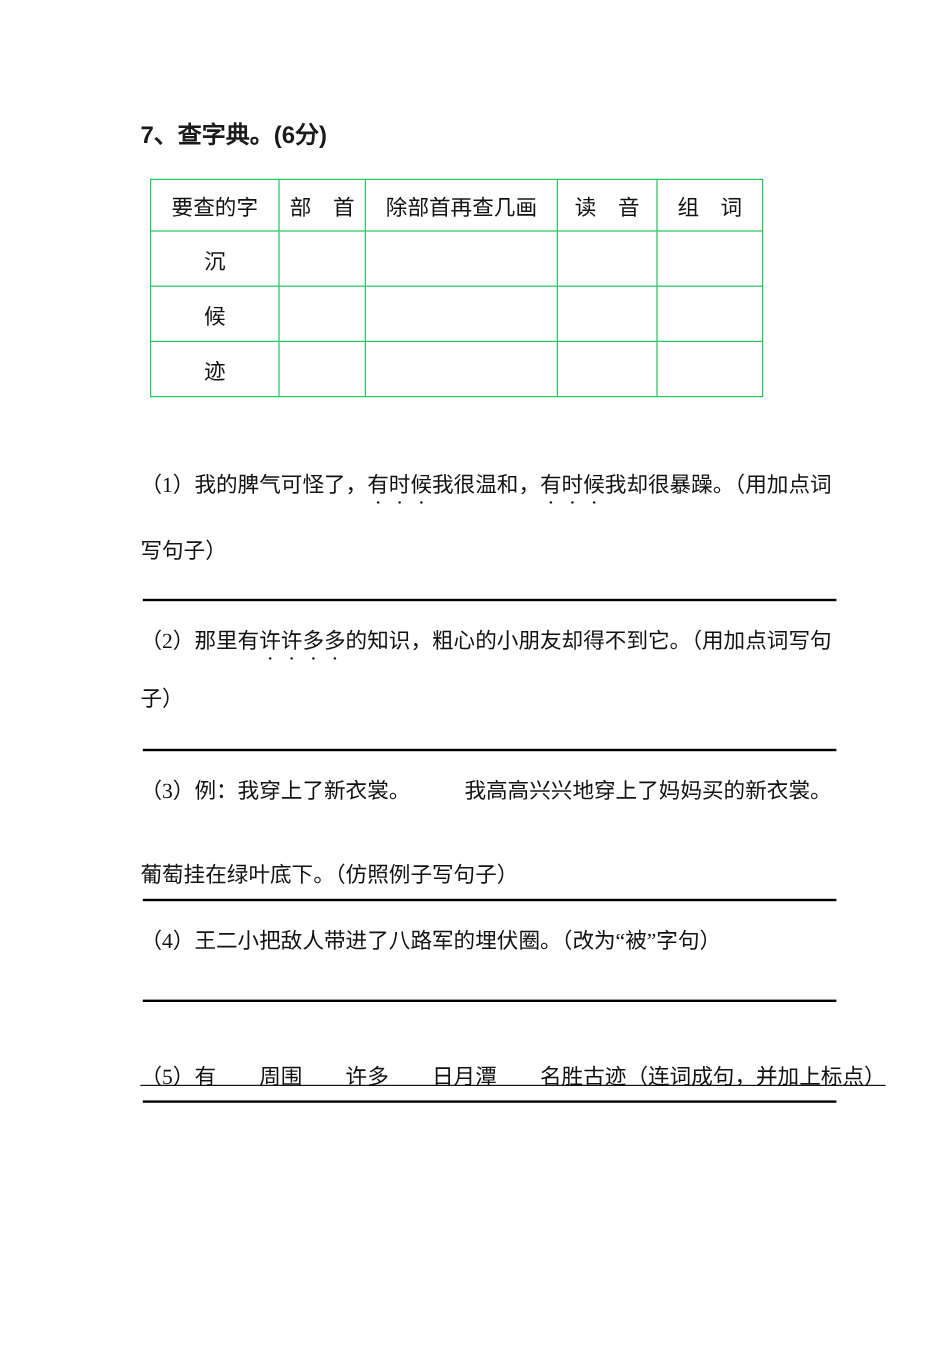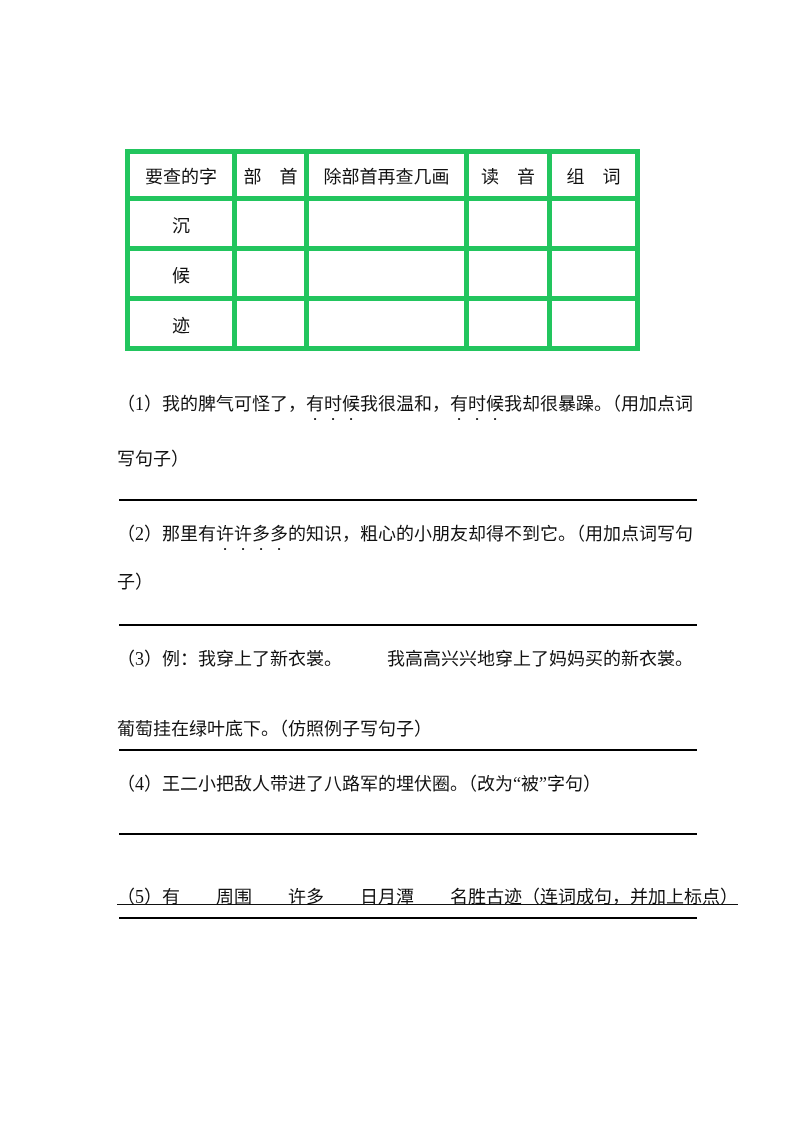--- a/index.html
+++ b/index.html
@@ -32,21 +32,21 @@
     table.dict {
       position: absolute;
       left: 125px;
       top: 149px;
       border-collapse: collapse;
       table-layout: fixed;
       font-size: 18px;
       color: #111111;
     }
     table.dict th, table.dict td {
-      border: 5px solid #22c55e;
+      border: 1px solid #22c55e;
       text-align: center;
       vertical-align: middle;
       padding: 0;
       font-weight: normal;
       white-space: nowrap;
       overflow: hidden;
     }
     table.dict thead th { height: 42px; }
     table.dict tbody td { height: 45px; }
     col.c1 { width: 107px; }
@@ -85,20 +85,21 @@
       width: 578px;
       height: 2px;
       background: #000000;
     }
   </style>
 </head>
 <body>
 
 <div class="page">
 
+  <div id="heading-7" class="heading">7、查字典。(6分)</div>
 
   <table class="dict">
     <colgroup>
       <col class="c1">
         <col class="c2">
         <col class="c3">
         <col class="c4">
         <col class="c5">
     </colgroup>
     <thead>

